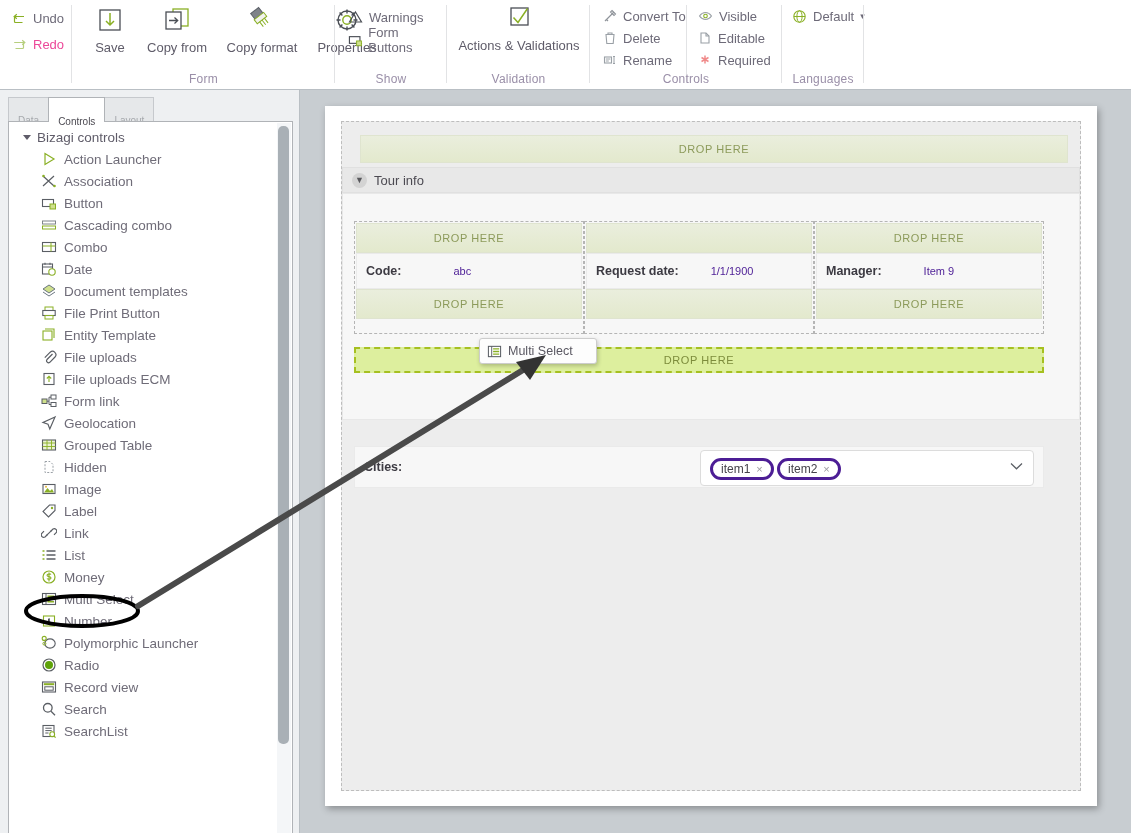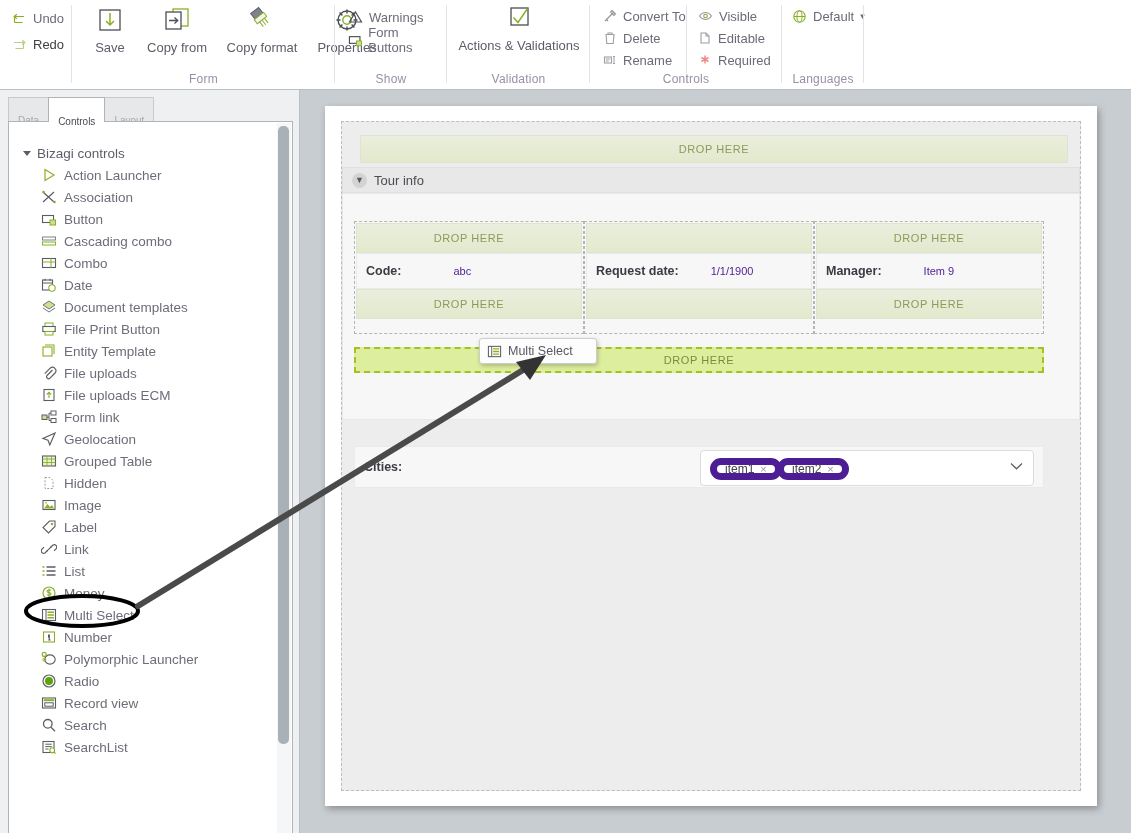--- a/index.html
+++ b/index.html
@@ -26,21 +26,21 @@
     position: absolute; top: 5px; width: 1px; height: 78px; background: #e2e3e5;
   }
   .rb-title {
     position: absolute; bottom: 3px; left: 0; width: 100%;
     text-align: center; font-size: 12px; color: #9a8fa8; letter-spacing: .2px;
   }
   .rb-small {
     display: flex; align-items: center; gap: 6px;
     font-size: 13px; color: #6d6a78; height: 24px; padding: 0 4px; cursor: default;
   }
-  .rb-small.dim { color: #404040; }
+  .rb-small.dim { color: #ec4899; }
   .rb-big {
     position: absolute; top: 4px; width: 64px; text-align: center; cursor: default;
   }
   .rb-big .lbl { font-size: 13px; color: #5f5c69; margin-top: 2px; display:block; white-space: nowrap; }
   .rb-ico { display: block; margin: 0 auto; }
 
   
   #leftpanel {
     position: absolute; left: 0; top: 90px; width: 300px; height: 743px;
     background: #eef0f2;
@@ -155,21 +155,21 @@
   #citieslabel {
     position: absolute; left: 9px; top: 13px;
     font-size: 12.5px; font-weight: bold; color: #3c3a42;
   }
   #citiesfield {
     position: absolute; left: 345px; top: 3px; width: 334px; height: 36px;
     background: #ffffff; border: 1px solid #dcdcdc; border-radius: 4px;
   }
   .chip {
     position: absolute; top: 7px; height: 22px;
-    border: 7px solid #4c1d95; border-radius: 11px; background: #fff;
+    border: 3px solid #4c1d95; border-radius: 11px; background: #fff;
     display: flex; align-items: center; gap: 6px; padding: 0 8px;
     font-size: 12px; color: #44424a; cursor: pointer;
   }
   .chip .x { color: #9a989f; font-size: 11px; }
   #citiescaret {
     position: absolute; right: 10px; top: 11px;
     width: 13px; height: 8px; cursor: pointer;
   }
 
   
@@ -346,21 +346,21 @@
   <div id="leftpanel">
 
     <div id="tabs">
       <div class="tab">Data</div>
       <div class="tab active">Controls</div>
       <div class="tab">Layout</div>
     </div>
 
     <div id="listbox">
       <div id="listinner">
-        <div class="grp" style="margin-top:20px;">
+        <div class="grp" style="margin-top:4px;">
           <span class="tri"></span>
           <span>Bizagi controls</span>
         </div>
 
         <div class="ctl">
           <svg class="ci" viewBox="0 0 16 16">
               <path d="M4 2.5 13 8l-9 5.5z" fill="none" stroke="#8ab025" stroke-width="1.2"></path>
             </svg>
           <span>Action Launcher</span>
         </div>

